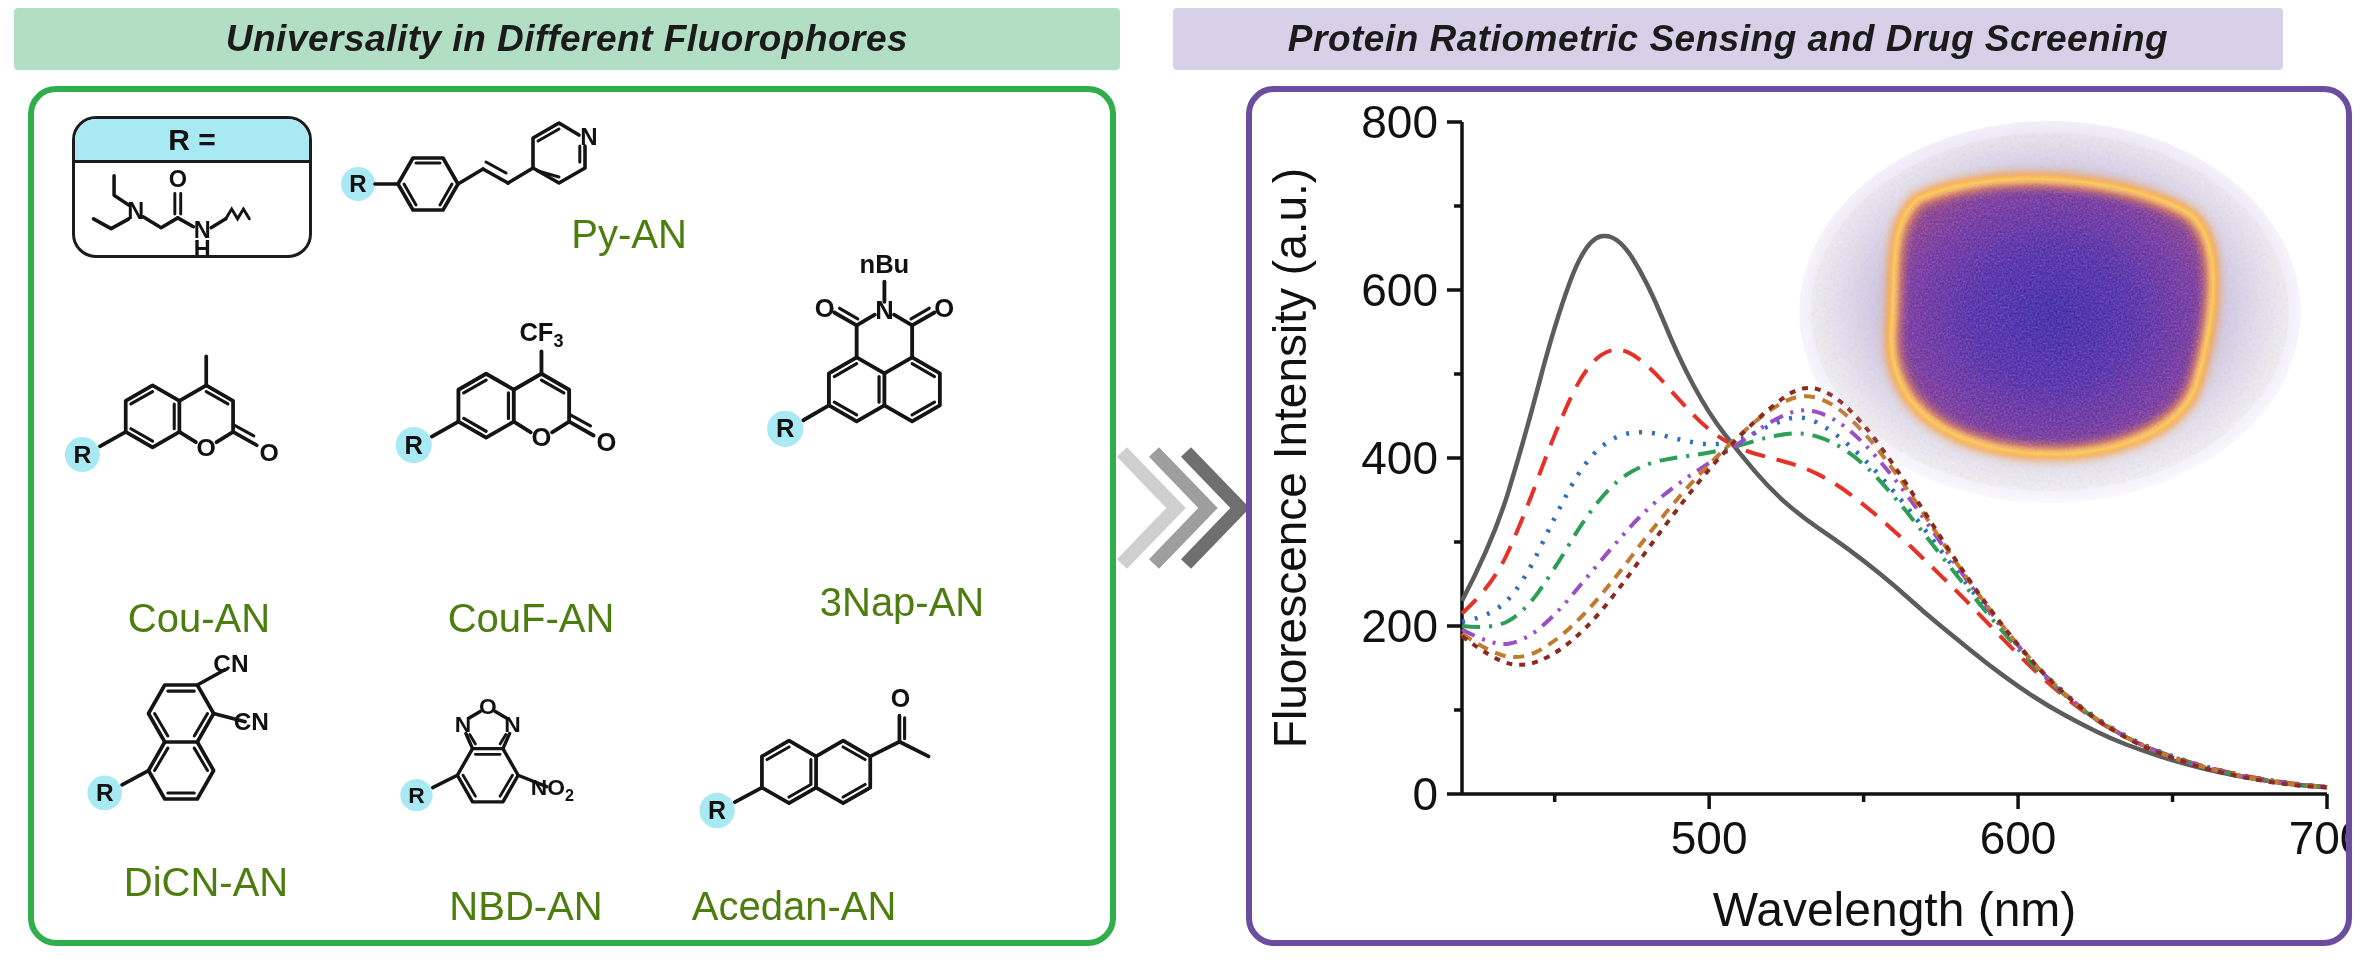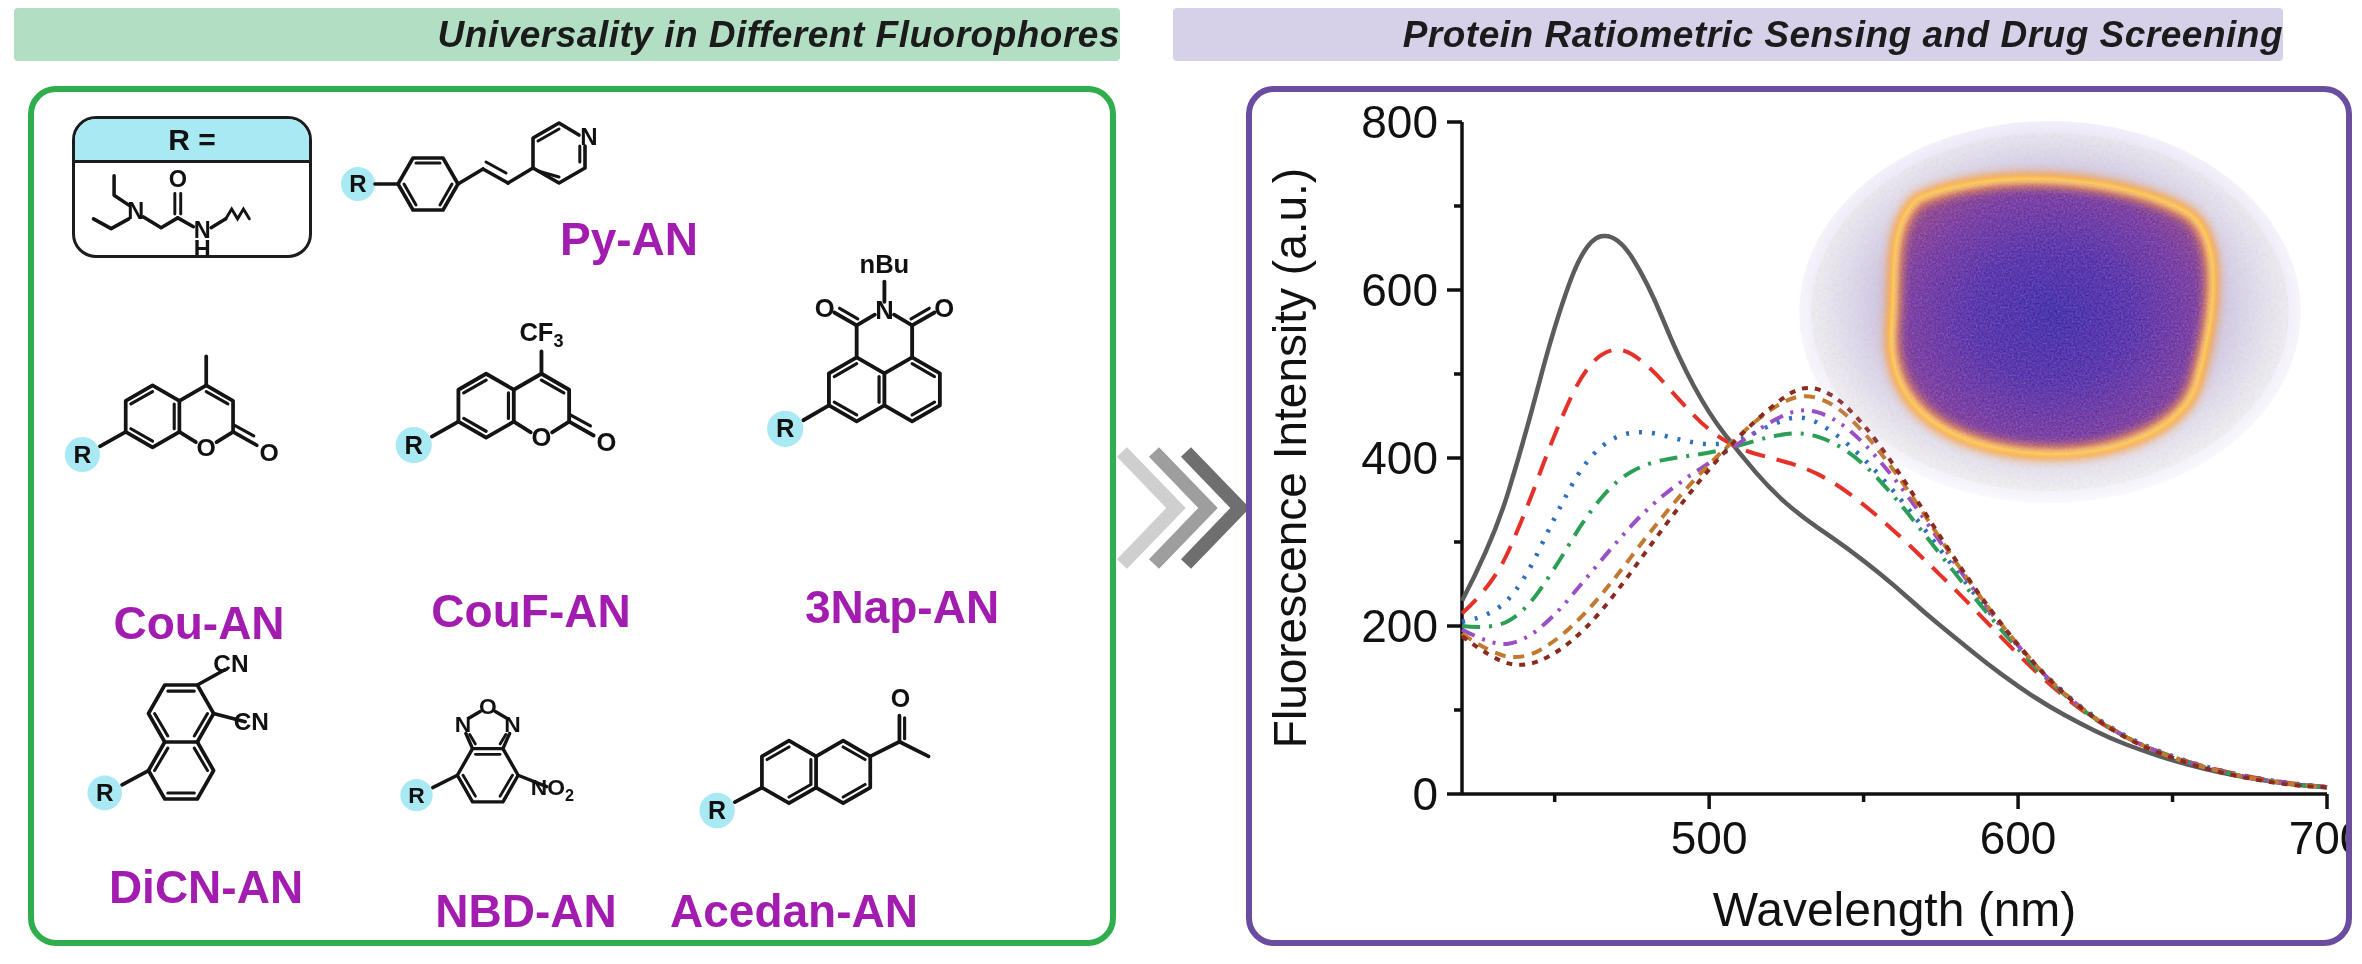--- a/index.html
+++ b/index.html
@@ -1,31 +1,31 @@
 <!DOCTYPE html>
 <html><head>
 <meta charset="utf-8">
 <style>
   html,body{margin:0;padding:0;background:#ffffff;}
   #page{position:relative;width:2362px;height:964px;background:#ffffff;overflow:hidden;
         font-family:"Liberation Sans","DejaVu Sans",sans-serif;}
-  .hdr{position:absolute;height:53px;border-radius:4px;display:flex;align-items:center;justify-content:flex-end;
+  .hdr{position:absolute;height:62px;border-radius:4px;display:flex;align-items:center;justify-content:center;
        font-size:37px;font-weight:700;font-style:italic;color:#1b1b1b;letter-spacing:0.5px;}
   .hdr-left{left:14px;top:8px;width:1106px;background:#b2dec3;}
   .hdr-right{left:1173px;top:8px;width:1110px;background:#d6d0e8;}
   .bigbox{position:absolute;top:86px;height:860px;background:#ffffff;border-radius:28px;box-sizing:border-box;}
   #left-box{left:28px;width:1088px;border:6px solid #2fae4b;}
   #right-box{left:1246px;width:1106px;border:6px solid #6a4d9f;}
   .struct{position:absolute;overflow:visible;}
   .bond{stroke:#141414;stroke-width:3.6;fill:none;stroke-linecap:round;stroke-linejoin:round;}
   .bond2{stroke:#141414;stroke-width:3;fill:none;stroke-linecap:round;}
   .atom{font-size:24px;font-weight:600;fill:#111;text-anchor:middle;font-family:"Liberation Sans",sans-serif;}
   .rdot{fill:#a9e9f3;}
   .rtxt{font-size:24px;font-weight:700;text-anchor:middle;fill:#111;font-family:"Liberation Sans",sans-serif;}
-  .flabel{position:absolute;transform:translateX(-50%);font-size:46px;font-weight:700;color:#a21caf;white-space:nowrap;}
+  .flabel{position:absolute;transform:translateX(-50%);font-size:40px;font-weight:400;color:#4d7c0f;white-space:nowrap;}
   
   #rdef-card{position:absolute;left:38px;top:24px;width:240px;height:142px;border:3.5px solid #1c1c1c;
              border-radius:24px;box-sizing:border-box;overflow:hidden;background:#fff;}
   #rdef-head{height:41px;background:#a9e9f3;border-bottom:3.5px solid #1c1c1c;display:flex;align-items:center;
              justify-content:center;font-size:30px;font-weight:700;color:#111;}
   
   #chevrons{position:absolute;left:1114px;top:438px;width:140px;height:140px;}
   
   #chart-svg{position:absolute;left:0;top:0;width:1094px;height:848px;}
   #chart-svg text{font-family:"Liberation Sans",sans-serif;}
@@ -129,21 +129,21 @@
       </g>
       <text class="atom" x="141" y="119">N</text>
       <text class="atom" x="141" y="76">nBu</text>
       <text class="atom" x="85" y="117">O</text>
       <text class="atom" x="197" y="117">O</text>
       <circle class="rdot" cx="48" cy="222" r="17"></circle>
       <text class="rtxt" x="48" y="230">R</text>
     </svg>
 
     <div class="flabel" style="left:165px;top:504px">Cou-AN</div>
-    <div class="flabel" style="left:497px;top:492px">CouF-AN</div>
+    <div class="flabel" style="left:497px;top:504px">CouF-AN</div>
     <div class="flabel" style="left:868px;top:488px">3Nap-AN</div>
 
     <svg class="struct" style="left:30px;top:535px;width:285px" viewBox="0 0 280 240">
       <g>
         <path class="bond" d="M147,85 L131,57 L99,57 L83,85 L99,113 L131,113 Z"></path>
         <path class="bond" d="M99,113 L83,141 L99,169 L131,169 L147,141 L131,113"></path>
         <path class="bond" d="M131,57 L158,42"></path>
         <path class="bond" d="M147,85 L178,93"></path>
         <path class="bond2" d="M102,63 L128,63 M141,85 L128,107 M102,107 L89,85"></path>
         <path class="bond2" d="M128,119 L141,141 M128,163 L102,163 M89,141 L102,119"></path>

